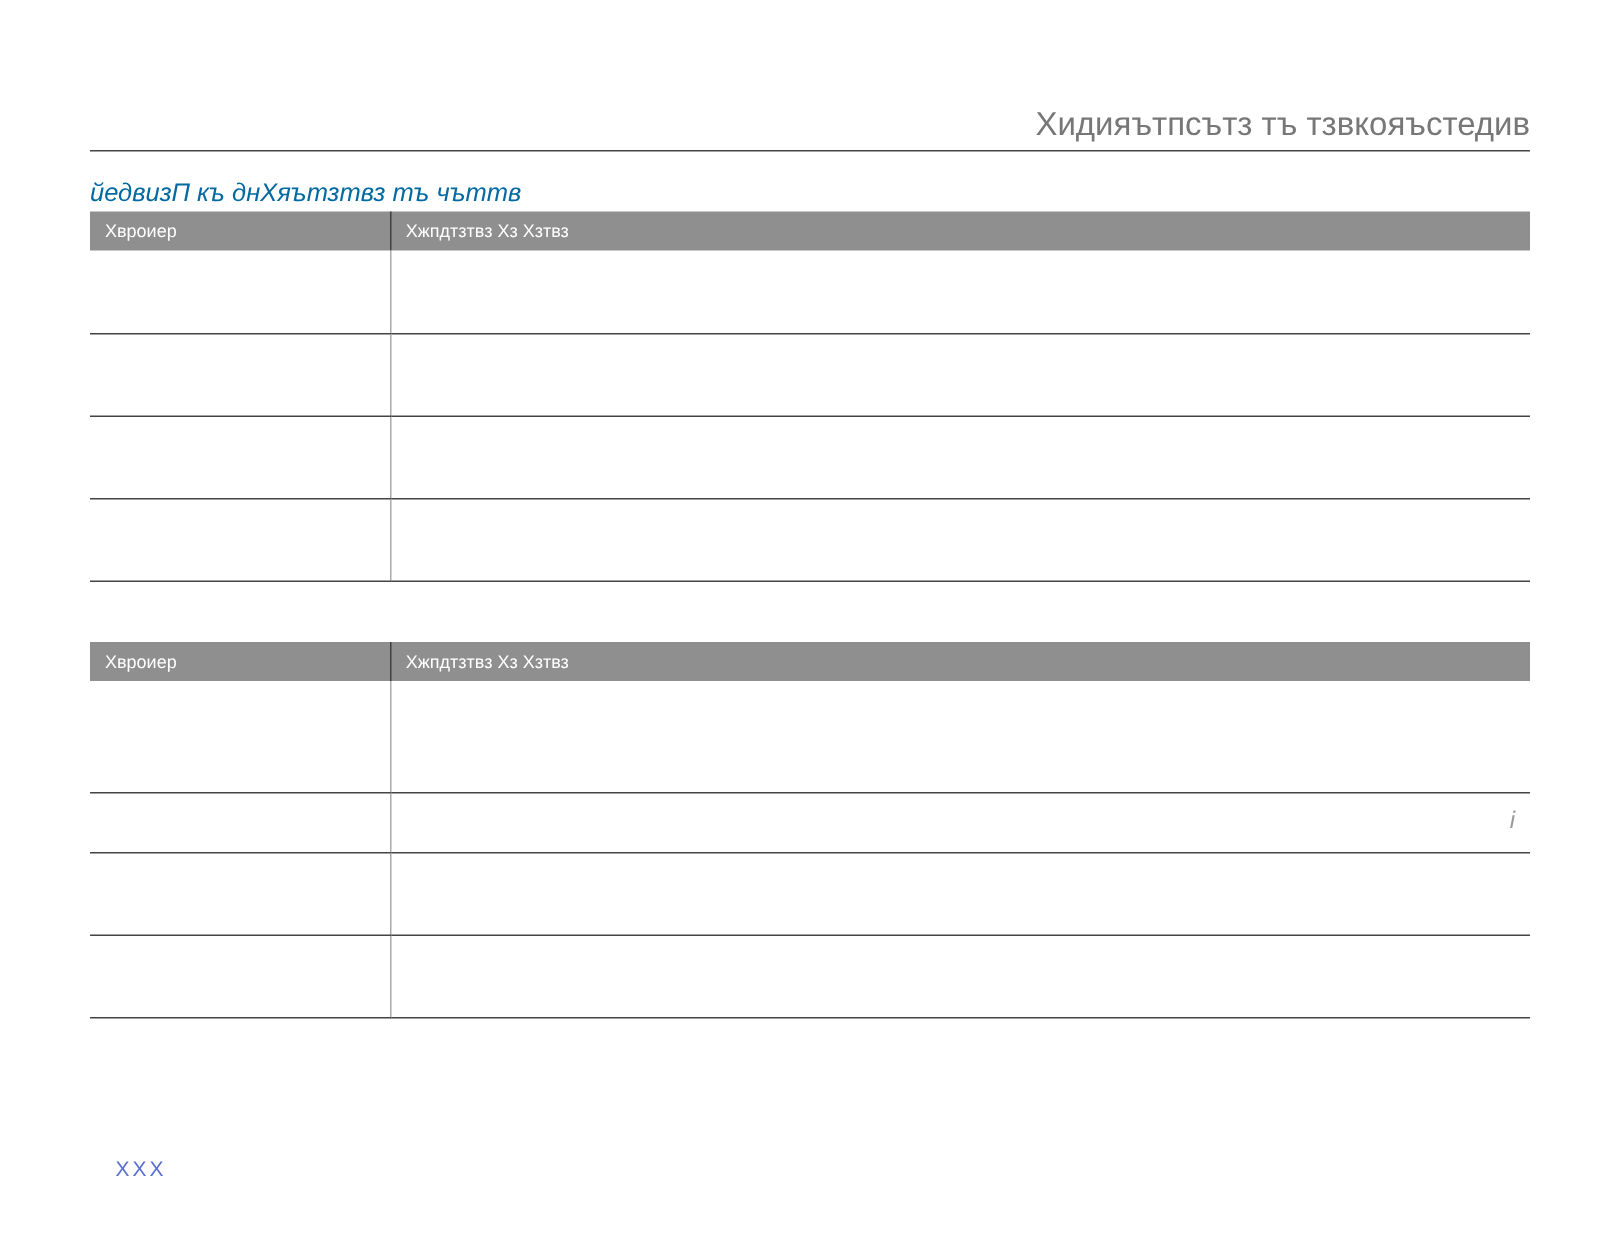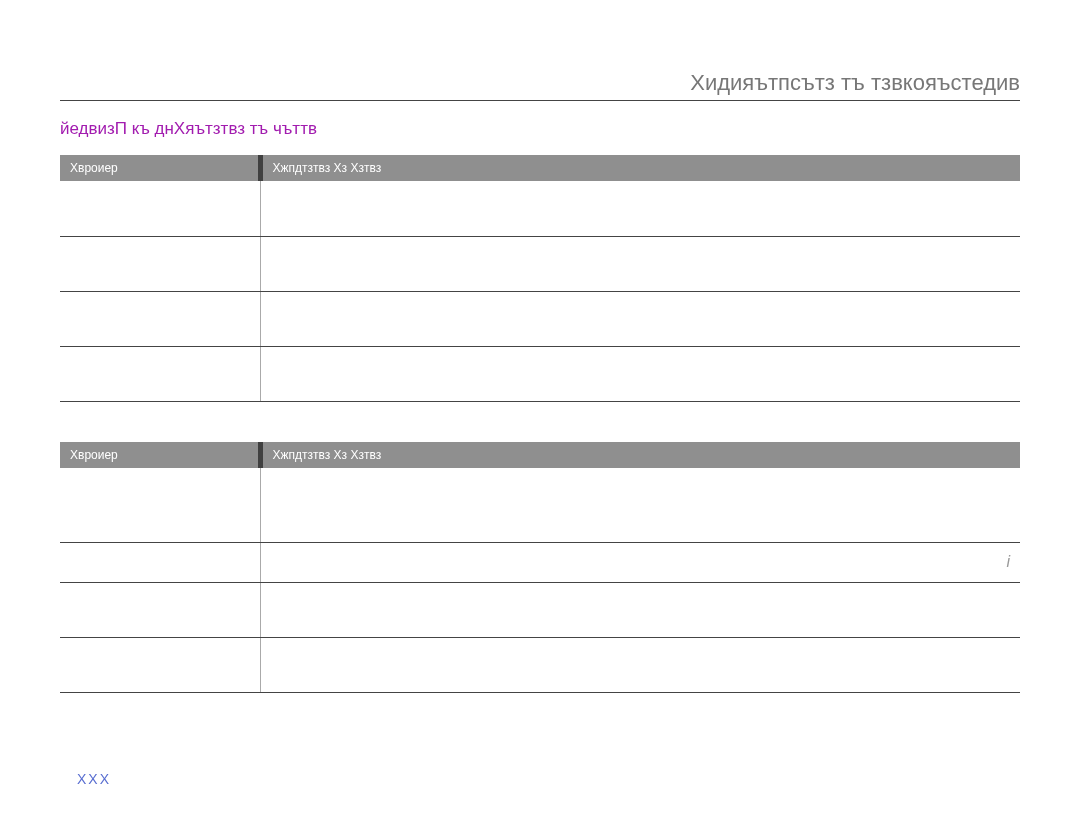--- a/index.html
+++ b/index.html
@@ -21,37 +21,38 @@
     border-bottom: 1px solid #444;
     padding-bottom: 4px;
     text-align: right;
   }
   .title {
     font-size: 22px;
     color: #777;
     font-weight: 400;
   }
   .subtitle {
-    color: #a21caf;
+    color: #0369a1;
     font-size: 17px;
     margin-top: 18px;
-    margin-bottom: 16px;
+    margin-bottom: 2px;
+    font-style: italic;
   }
   table {
     width: 100%;
     border-collapse: collapse;
   }
   thead tr {
     background: #8f8f8f;
   }
   thead td {
     color: #ffffff;
     font-size: 12px;
     padding: 6px 10px;
-    border-right: 5px solid #404040;
+    border-right: 1px solid #404040;
     vertical-align: middle;
   }
   thead td:last-child { border-right: none; }
   tbody td {
     border-bottom: 1px solid #444;
     padding: 8px 10px;
     font-size: 12px;
     vertical-align: top;
     color: #444;
     line-height: 1.4;

